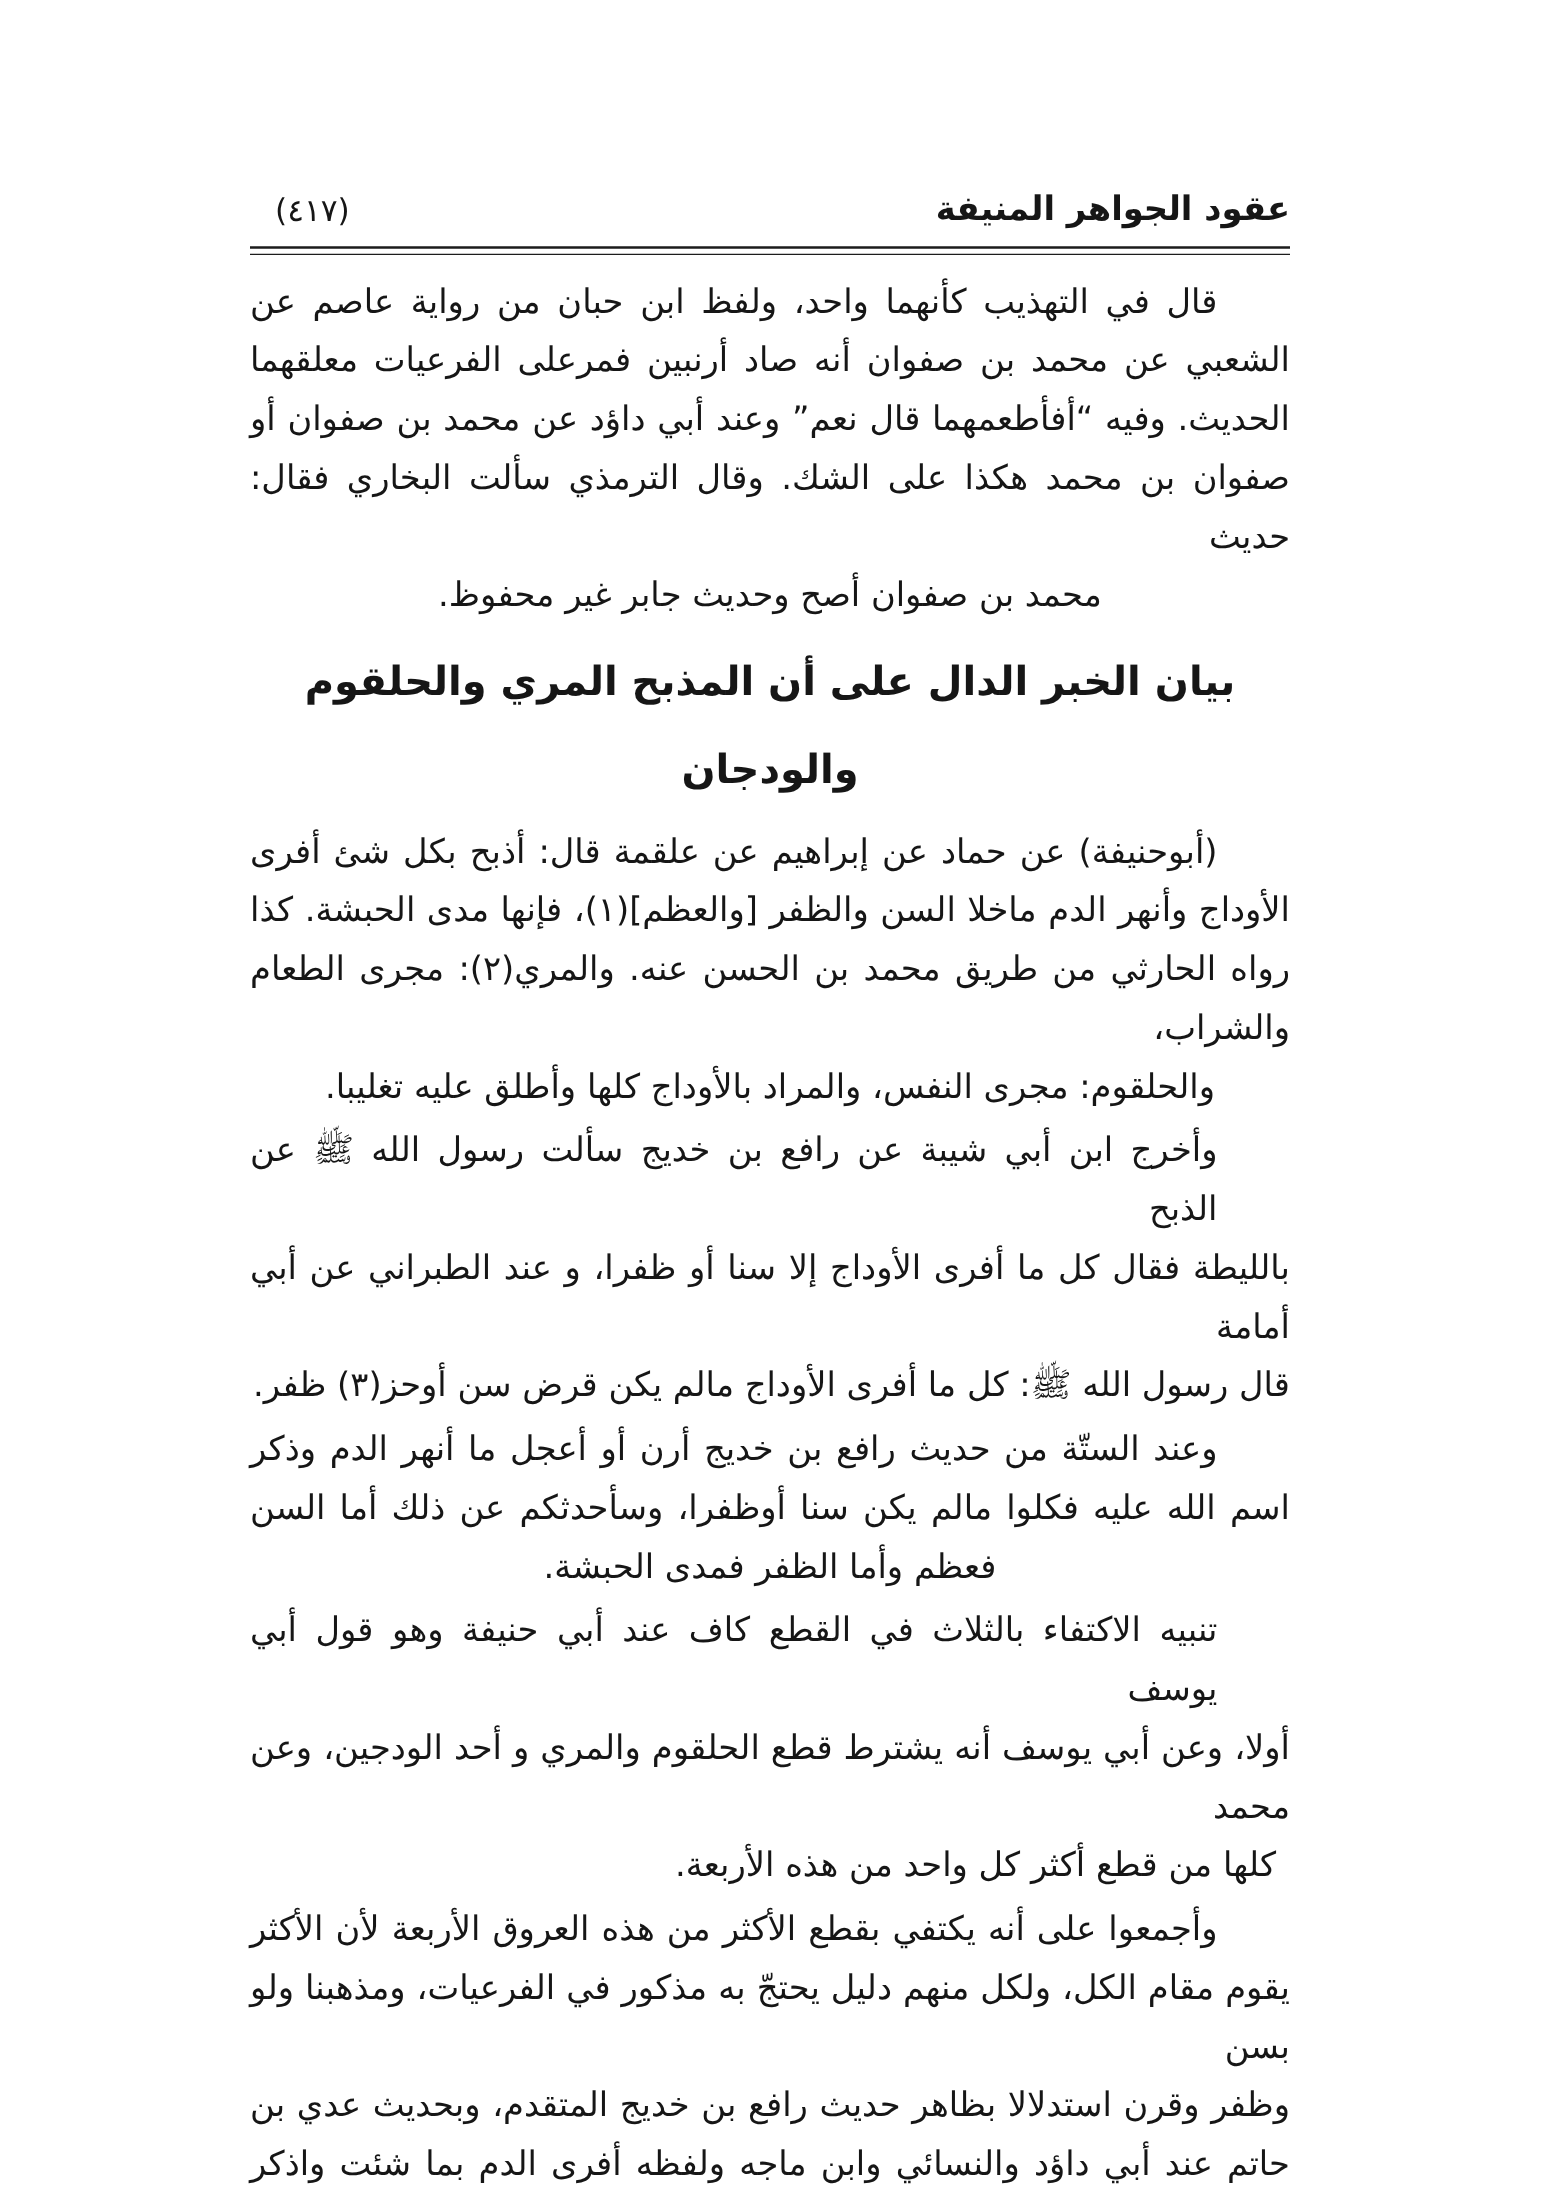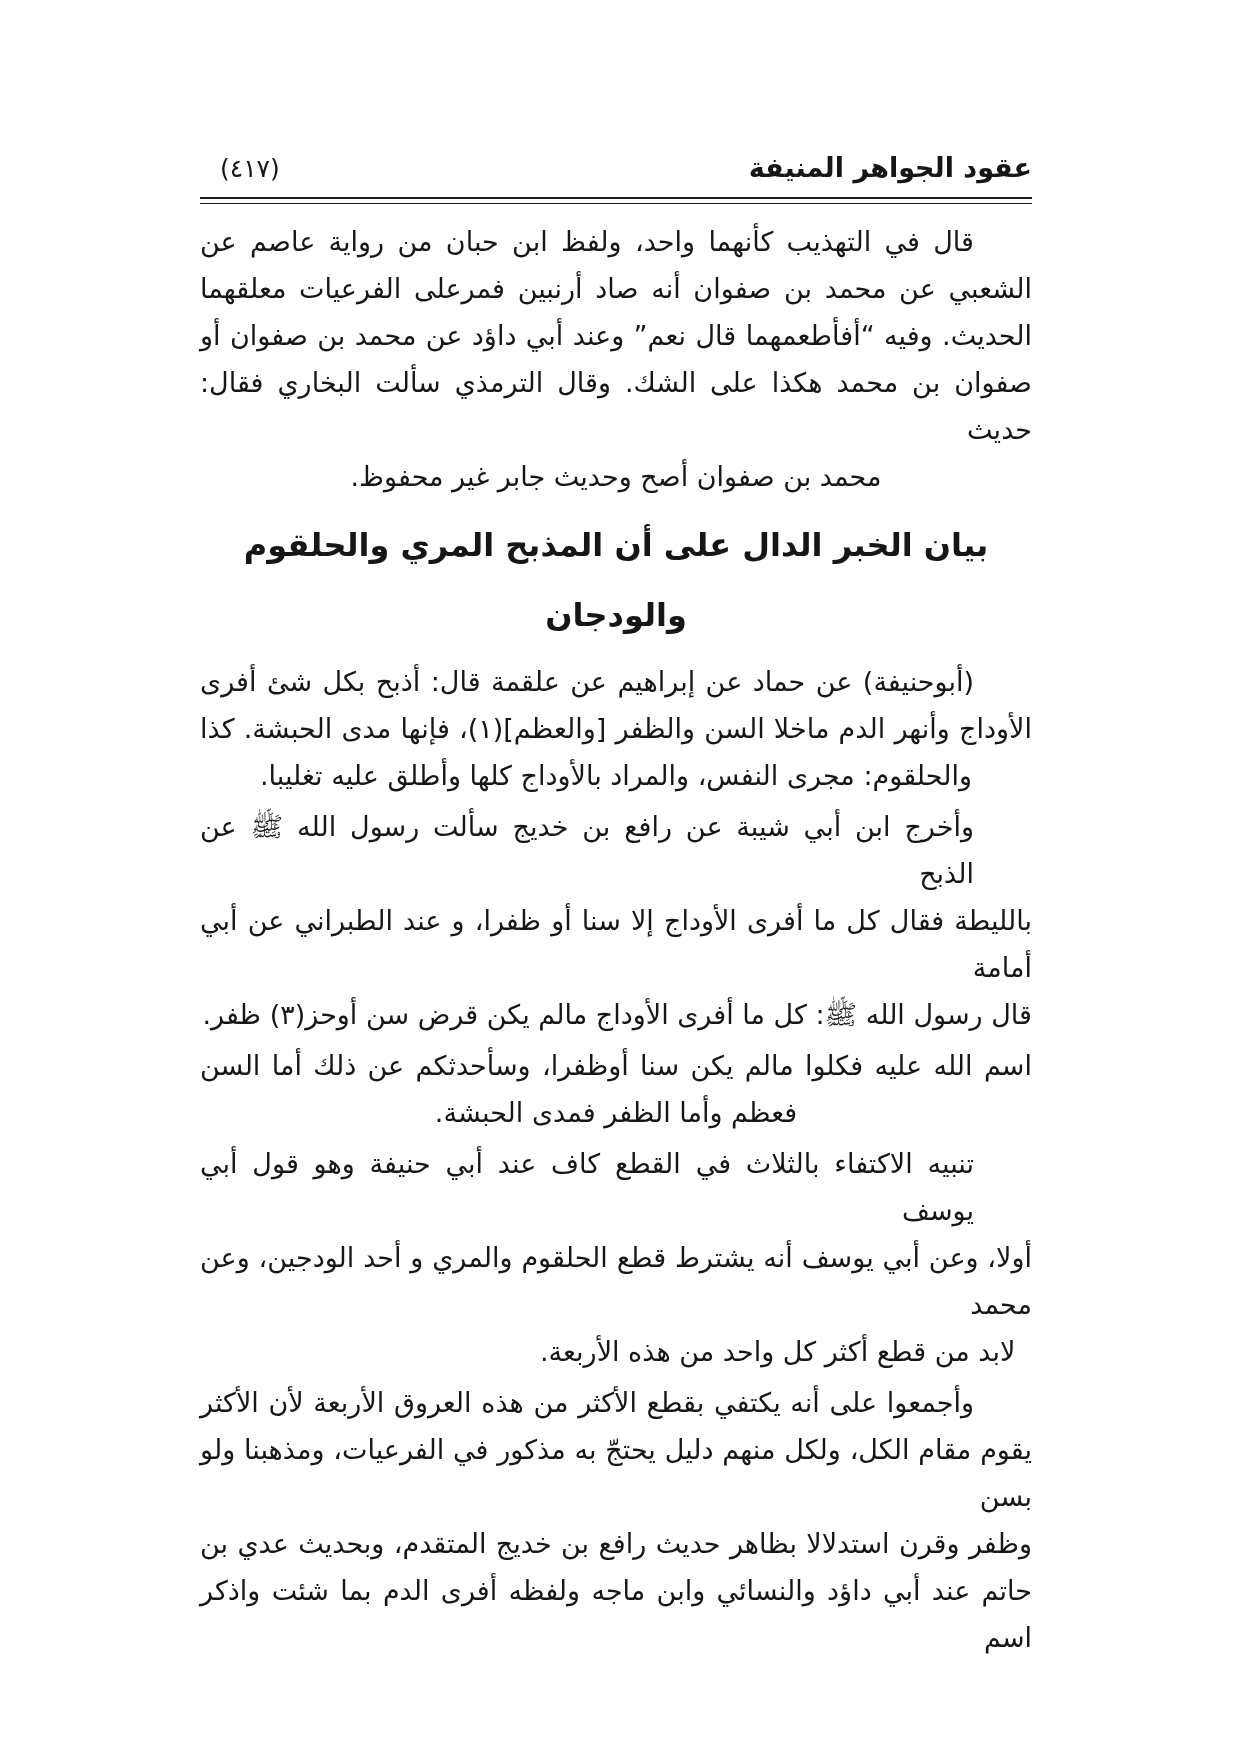--- a/index.html
+++ b/index.html
@@ -84,38 +84,40 @@
         <div class="line">الحديث. وفيه “أفأطعمهما قال نعم” وعند أبي داؤد عن محمد بن صفوان أو</div>
         <div class="line">صفوان بن محمد هكذا على الشك. وقال الترمذي سألت البخاري فقال: حديث</div>
         <div class="line last-center">محمد بن صفوان أصح وحديث جابر غير محفوظ.</div>
       </div>
 
       <div class="section-heading">بيان الخبر الدال على أن المذبح المري والحلقوم والودجان</div>
 
       <div class="para">
         <div class="line indent">(أبوحنيفة) عن حماد عن إبراهيم عن علقمة قال: أذبح بكل شئ أفرى</div>
         <div class="line">الأوداج وأنهر الدم ماخلا السن والظفر [والعظم](١)، فإنها مدى الحبشة. كذا</div>
+        <div class="line">رواه الحارثي من طريق محمد بن الحسن عنه. والمري(٢): مجرى الطعام والشراب،</div>
         <div class="line last-center">والحلقوم: مجرى النفس، والمراد بالأوداج كلها وأطلق عليه تغليبا.</div>
       </div>
 
       <div class="para">
         <div class="line indent">وأخرج ابن أبي شيبة عن رافع بن خديج سألت رسول الله ﷺ عن الذبح</div>
         <div class="line">بالليطة فقال كل ما أفرى الأوداج إلا سنا أو ظفرا، و عند الطبراني عن أبي أمامة</div>
         <div class="line last-right">قال رسول الله ﷺ: كل ما أفرى الأوداج مالم يكن قرض سن أوحز(٣) ظفر.</div>
       </div>
 
       <div class="para">
+        <div class="line indent">وعند الستّة من حديث رافع بن خديج أرن أو أعجل ما أنهر الدم وذكر</div>
         <div class="line">اسم الله عليه فكلوا مالم يكن سنا أوظفرا، وسأحدثكم عن ذلك أما السن</div>
         <div class="line last-center">فعظم وأما الظفر فمدى الحبشة.</div>
       </div>
 
       <div class="para">
         <div class="line indent">تنبيه الاكتفاء بالثلاث في القطع كاف عند أبي حنيفة وهو قول أبي يوسف</div>
         <div class="line">أولا، وعن أبي يوسف أنه يشترط قطع الحلقوم والمري و أحد الودجين، وعن محمد</div>
-        <div class="line last-left">لابد من قطع أكثر كل واحد من هذه الأربعة.</div>
+        <div class="line last-left">كلها من قطع أكثر كل واحد من هذه الأربعة.</div>
       </div>
 
       <div class="para">
         <div class="line indent">وأجمعوا على أنه يكتفي بقطع الأكثر من هذه العروق الأربعة لأن الأكثر</div>
         <div class="line">يقوم مقام الكل، ولكل منهم دليل يحتجّ به مذكور في الفرعيات، ومذهبنا ولو بسن</div>
         <div class="line">وظفر وقرن استدلالا بظاهر حديث رافع بن خديج المتقدم، وبحديث عدي بن</div>
         <div class="line">حاتم عند أبي داؤد والنسائي وابن ماجه ولفظه أفرى الدم بما شئت واذكر اسم</div>
       </div>
 
     </div>

